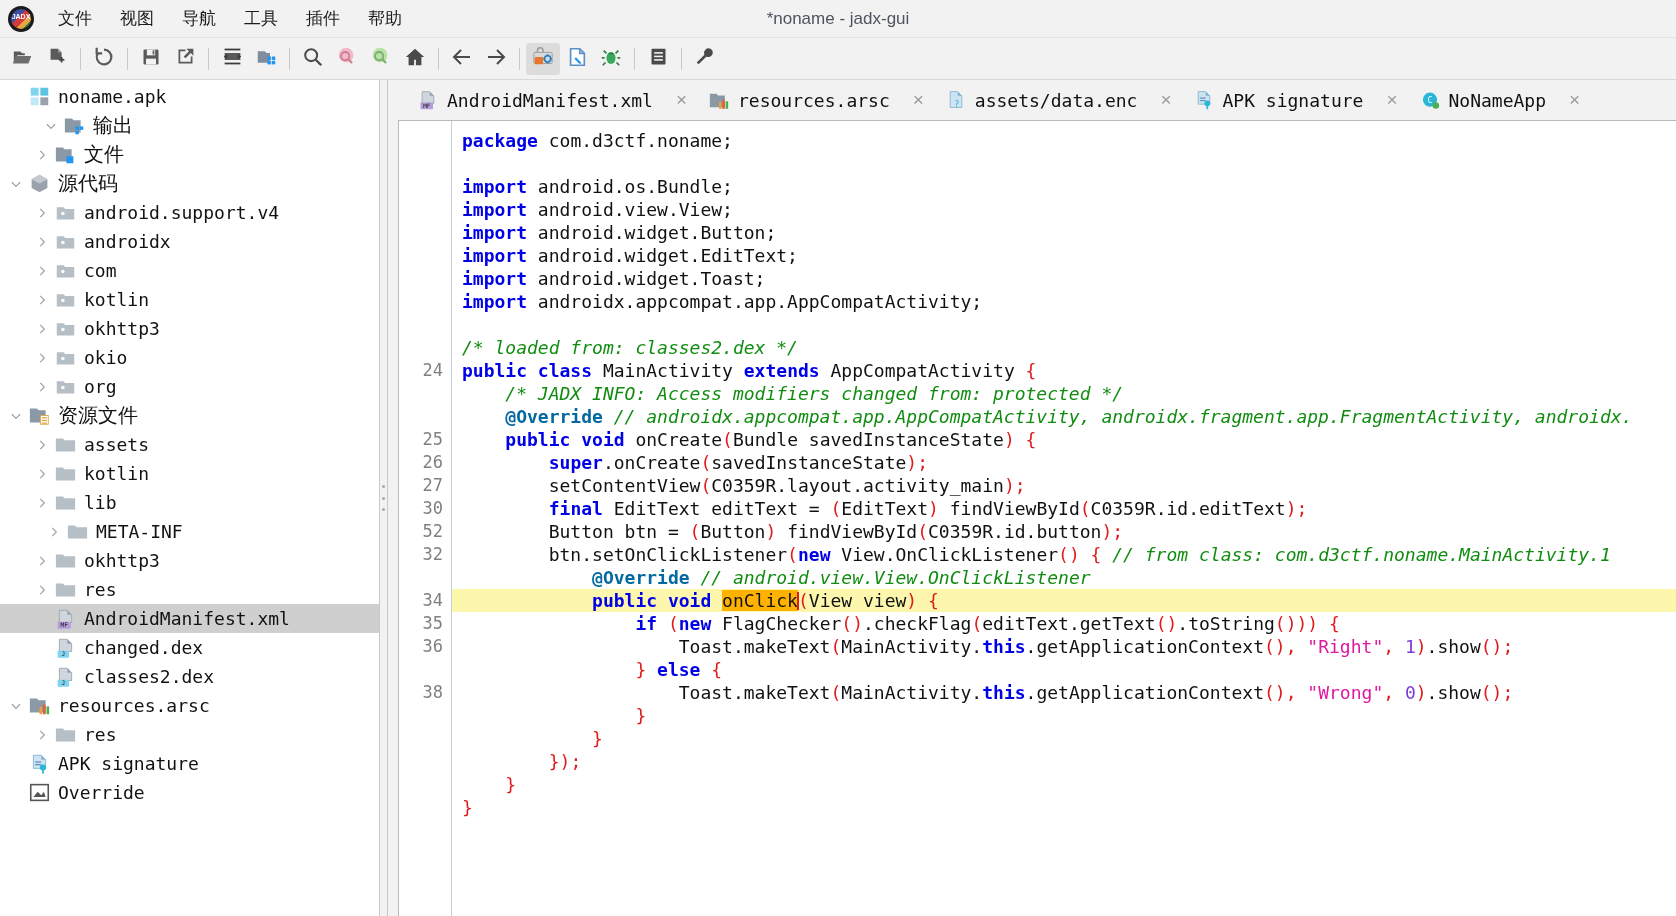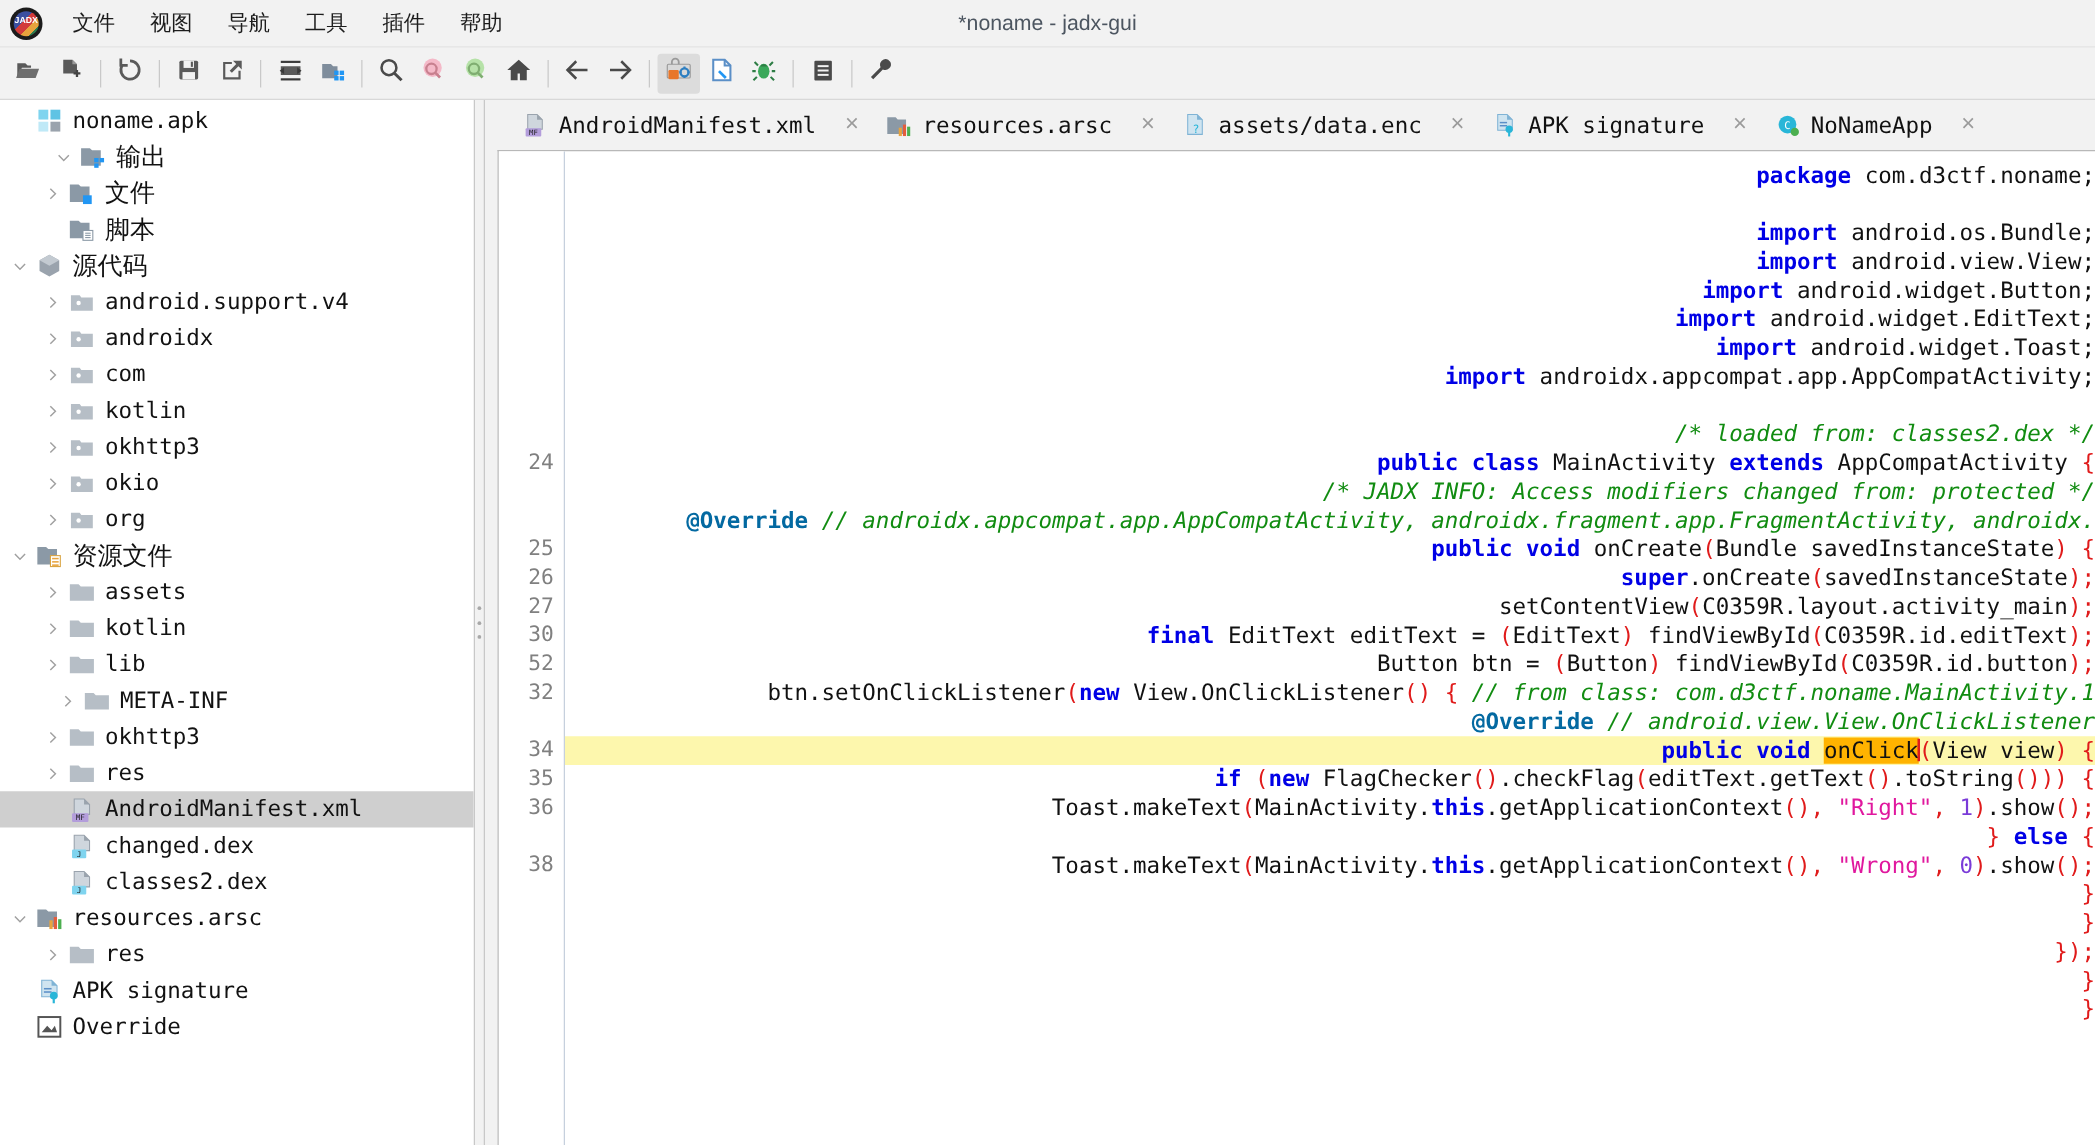--- a/index.html
+++ b/index.html
@@ -166,21 +166,21 @@
     flex: 1;
     padding-top: 8px;
     font-family: "DejaVu Sans Mono", monospace;
     font-size: 18px;
     line-height: 23px;
     color: #111111;
     white-space: pre;
     overflow: hidden;
     position: relative;
   }
-  .code .ln { height: 23px; line-height: 23px; padding-left: 10px; text-align: right; }
+  .code .ln { height: 23px; line-height: 23px; padding-left: 10px; }
   .code .ln.hl { background: #fdf7ad; }
 
   .kw  { color: #0000e6; font-weight: bold; }
   .cm  { color: #118c11; font-style: italic; }
   .an  { color: #0369a1; font-weight: bold; }
   .pn  { color: #e01b1b; }
   .st  { color: #e0189e; }
   .nm  { color: #7a3bd8; }
   .sel { background: #ffb300; }
   .caret {
@@ -381,33 +381,20 @@
               </svg>
             </span>
             <span class="node-icon">
               <svg width="21" height="21" viewBox="0 0 24 24" xmlns="http://www.w3.org/2000/svg">
                 <path d="M1 4h8l2 2h8v14H1z" fill="#8b99a6"></path>
                 <rect x="13" y="14" width="8" height="8" fill="#2196f3"></rect>
               </svg>
             </span>
             <span class="node-label cjk">文件</span>
           </div>
-          <div class="node" style="padding-left: 32px;">
-            <span class="twisty"></span>
-            <span class="node-icon">
-              <svg width="21" height="21" viewBox="0 0 24 24" xmlns="http://www.w3.org/2000/svg">
-                <path d="M1 4h8l2 2h8v14H1z" fill="#8b99a6"></path>
-                <rect x="13" y="13" width="9" height="9" fill="#ffffff" stroke="#8b99a6"></rect>
-                <rect x="15" y="15" width="5" height="1" fill="#8b99a6"></rect>
-                <rect x="15" y="17" width="5" height="1" fill="#8b99a6"></rect>
-                <rect x="15" y="19" width="5" height="1" fill="#8b99a6"></rect>
-              </svg>
-            </span>
-            <span class="node-label cjk">脚本</span>
-          </div>
           <div class="node" style="padding-left: 6px;">
             <span class="twisty">
               <svg width="14" height="14" viewBox="0 0 24 24" xmlns="http://www.w3.org/2000/svg">
                 <path d="M5 9l7 7 7-7" stroke="#a0a0a0" stroke-width="2" fill="none"></path>
               </svg>
             </span>
             <span class="node-icon">
               <svg width="21" height="21" viewBox="0 0 24 24" xmlns="http://www.w3.org/2000/svg">
                 <path d="M12 2l9 5v10l-9 5-9-5V7z" fill="#9aa3ad"></path>
                 <path d="M12 2l9 5-9 5-9-5z" fill="#c3cad1"></path>

